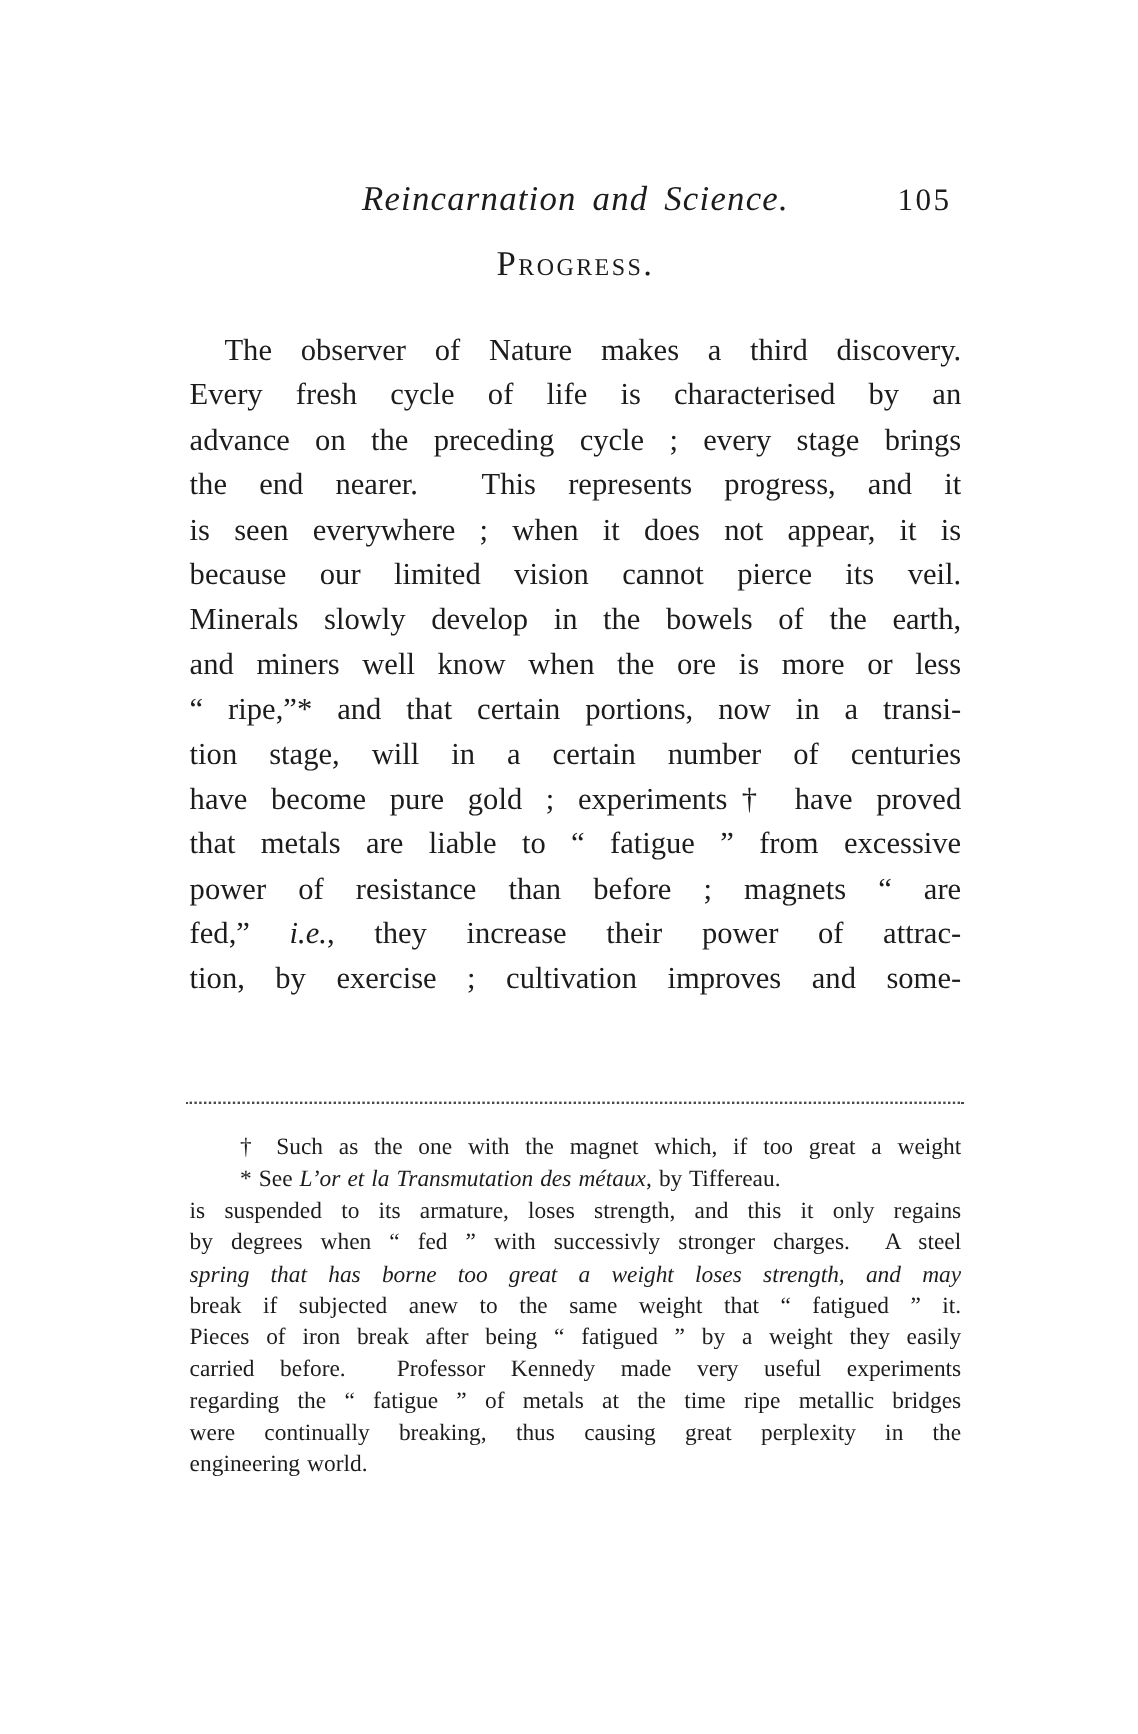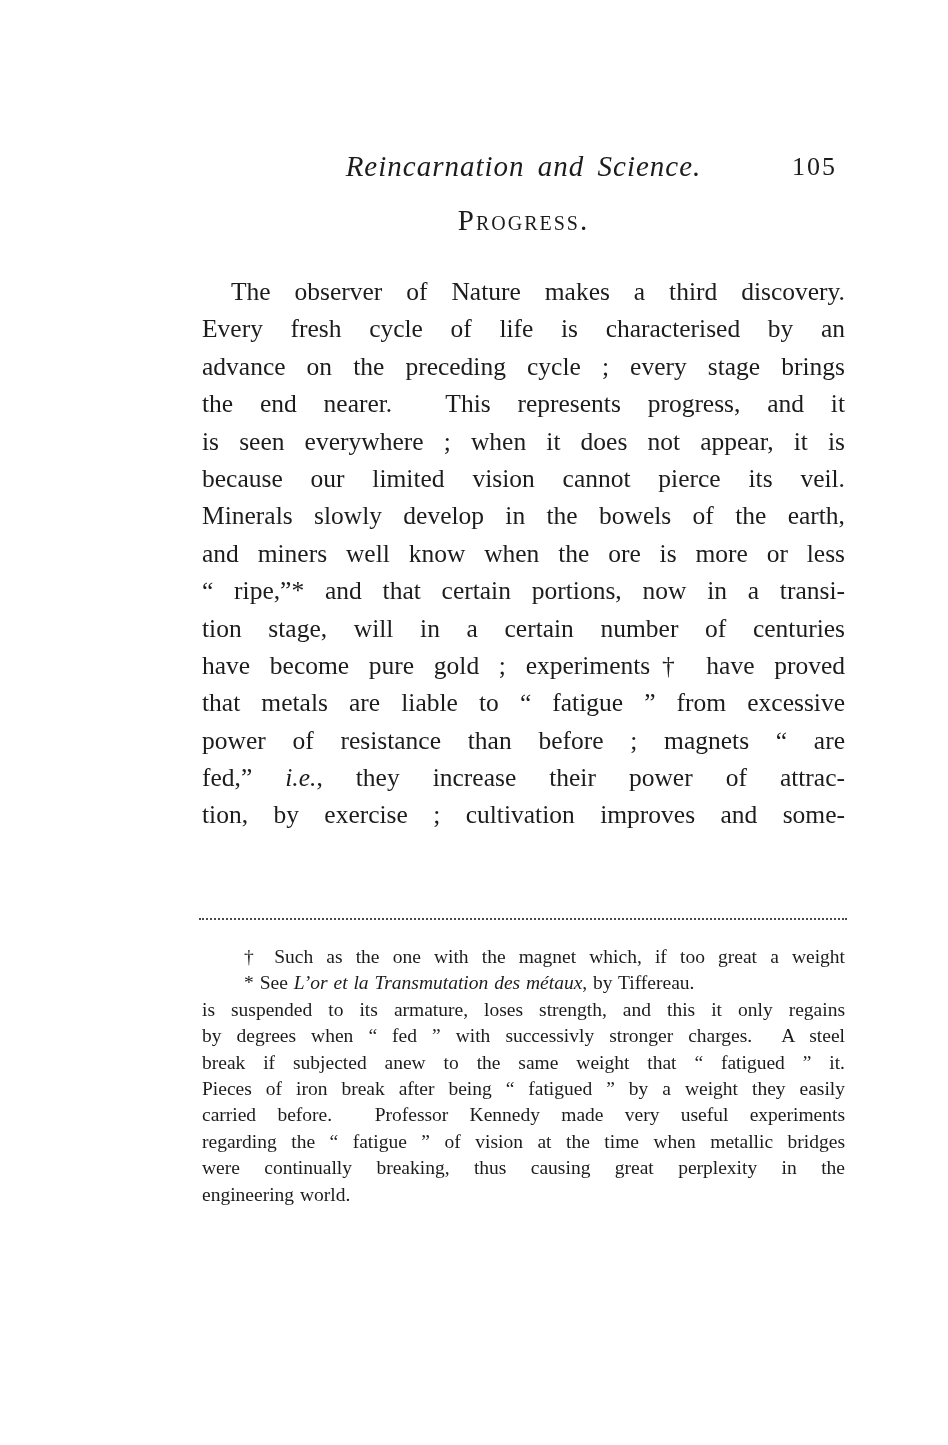--- a/index.html
+++ b/index.html
@@ -5,21 +5,21 @@
   :root { --paper:#ffffff; --ink:#1c1c1c; }
   * { margin:0; padding:0; box-sizing:border-box; }
   html,body { background:var(--paper); }
   body {
     width:948px; height:1445px;
     font-family:"Liberation Serif","DejaVu Serif",serif;
     color:var(--ink);
     position:relative;
     overflow:hidden;
   }
-  .page { position:absolute; inset:0;margin-left:44px; }
+  .page { position:absolute; inset:0; }
 
   
   .running-head {
     position:absolute; top:150px; left:158px; width:643px; height:40px;
   }
   .head-title {
     width:100%; text-align:center;
     font-style:italic; font-size:29px; letter-spacing:1px; word-spacing:5px;
   }
   .folio {
@@ -102,21 +102,22 @@
       <div class="line"><span>tion, by exercise ; cultivation improves and some-</span></div>
     </div>
 
   <div class="rule"></div>
 
   <div class="footnotes">
       <div class="line indent"><span>† Such as the one with the magnet which, if too great a weight</span></div>
       <div class="line indent no-just"><span>* See </span><span class="it">L’or et la Transmutation des métaux</span><span>, by Tiffereau.</span></div>
       <div class="line"><span>is suspended to its armature, loses strength, and this it only regains</span></div>
       <div class="line"><span>by degrees when “ fed ” with successivly stronger charges.&nbsp; A steel</span></div>
+      <div class="line"><span class="it">spring that has borne too great a weight loses strength, and may</span></div>
       <div class="line"><span>break if subjected anew to the same weight that “ fatigued ” it.</span></div>
       <div class="line"><span>Pieces of iron break after being “ fatigued ” by a weight they easily</span></div>
       <div class="line"><span>carried before.&nbsp; Professor Kennedy made very useful experiments</span></div>
-      <div class="line"><span>regarding the “ fatigue ” of vision at the time when metallic bridges</span></div>
+      <div class="line"><span>regarding the “ fatigue ” of metals at the time ripe metallic bridges</span></div>
       <div class="line"><span>were continually breaking, thus causing great perplexity in the</span></div>
       <div class="line no-just"><span>engineering world.</span></div>
     </div>
 
 </div>
 
 </body></html>

